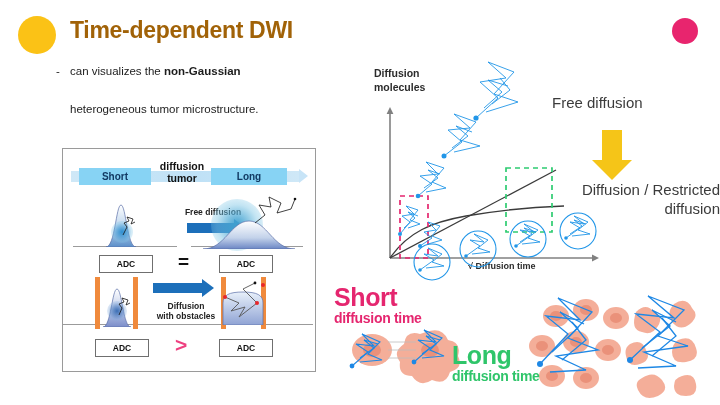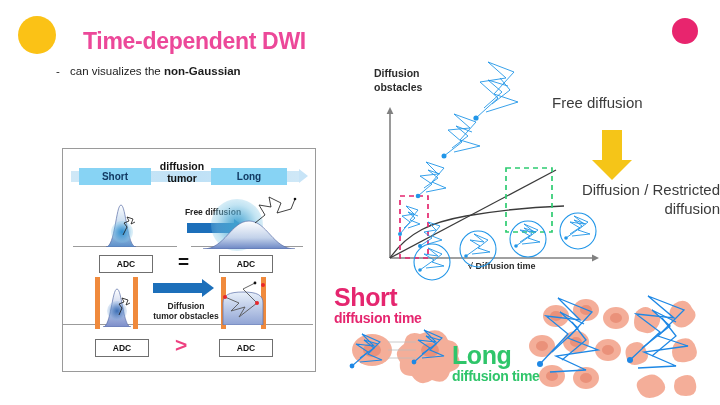--- a/index.html
+++ b/index.html
@@ -31,27 +31,26 @@
   }
   .corner-dot {
     position: absolute;
     right: 22px; top: 18px;
     width: 26px; height: 26px;
     border-radius: 50%;
     background: #E8256E;
   }
   .slide-title {
     position: absolute;
-    left: 70px; top: 28px;
+    left: 70px; top: 17px;
     font-size: 23px;
     font-weight: bold;
     letter-spacing: -0.3px;
-    color: #ec4899;
+    color: #a16207;
     white-space: nowrap;
-    margin-left: 13px;
   }
 
   
   .bullet-block {
     position: absolute;
     left: 56px; top: 62px;
     width: 270px;
     font-size: 11.5px;
     line-height: 19px;
     color: #1c1c1c;
@@ -280,20 +279,21 @@
 
   <div class="title-dot"></div>
   <div class="corner-dot"></div>
   <div class="slide-title">Time-dependent DWI</div>
 
   <div class="bullet-block">
     <span class="bullet-dash">-</span>
     <div class="bullet-text">
       <span>can visualizes the </span><b>non-Gaussian</b><br>
       <br>
+      <span>heterogeneous tumor microstructure.</span>
     </div>
   </div>
 
   <div class="figure-panel">
     <div class="fp-inner">
 
       <div class="time-arrow-bar"></div>
       <div class="time-arrow-head"></div>
       <div class="chip chip-short">Short</div>
       <div class="chip chip-long">Long</div>
@@ -360,21 +360,21 @@
         <path d="M0,40 C8,40 9,2 14,2 C19,2 20,40 28,40 Z" fill="url(#pg3)" stroke="#5a6fa8" stroke-width="0.7"></path>
       </svg>
       <div class="glow" style="left:44px; top:152px; width:20px; height:20px; background:radial-gradient(circle,#3d6fb5 0%,rgba(130,170,220,0.35) 60%,rgba(255,255,255,0) 100%);"></div>
       <svg style="position:absolute; left:54px; top:148px; width:14px; height:20px;" viewBox="0 0 14 20">
         <polyline points="2,18 5,11 2,7 7,5 5,1 11,3 9,8 13,6" fill="none" stroke="#111" stroke-width="0.8"></polyline>
       </svg>
 
       <div class="blue-arrow" style="left:90px; top:134px; width:50px;"></div>
       <div class="arrow-caption" style="left:84px; top:152px; width:78px;">
         <span>Diffusion</span><br>
-        <span>tumor obstacles</span>
+        <span>with obstacles</span>
       </div>
 
       <div class="barrier" style="left:158px; top:128px; height:52px;"></div>
       <div class="barrier" style="left:198px; top:128px; height:52px;"></div>
       <svg style="position:absolute; left:158px; top:140px; width:44px; height:36px;" viewBox="0 0 44 36">
         <defs>
           <linearGradient id="pg4" x1="0" y1="0" x2="0" y2="1">
             <stop offset="0%" stop-color="#e8f0fa"></stop>
             <stop offset="100%" stop-color="#8fa3d4"></stop>
           </linearGradient>
@@ -392,21 +392,21 @@
       <div class="adc-box" style="left:32px; top:190px;">ADC</div>
       <div class="adc-box" style="left:156px; top:190px;">ADC</div>
       <div class="gt-sign" style="left:112px; top:188px;">&gt;</div>
     </div>
   </div>
 
   <div class="chart">
 
     <div class="axis-title-y">
       <span>Diffusion</span><br>
-      <span>obstacles</span>
+      <span>molecules</span>
     </div>
     <div class="axis-title-x">√ Diffusion time</div>
 
     <svg style="position:absolute; left:0; top:0; width:360px; height:232px;" viewBox="0 0 360 232">
 
       <g>
         <line x1="30" y1="202" x2="232" y2="202" stroke="#808080" stroke-width="1.6"></line>
         <polygon points="232,198.6 239,202 232,205.4" fill="#808080"></polygon>
         <line x1="30" y1="202" x2="30" y2="58" stroke="#808080" stroke-width="1.6"></line>
         <polygon points="26.6,58 30,51 33.4,58" fill="#808080"></polygon>

